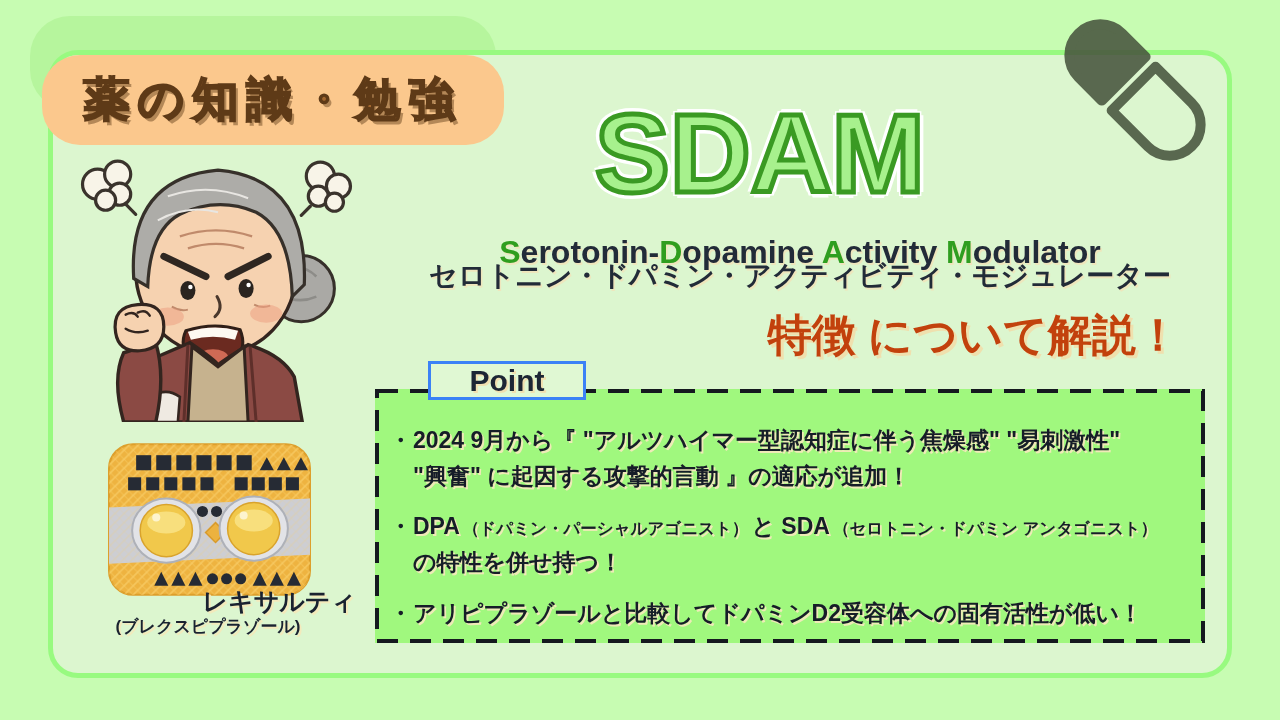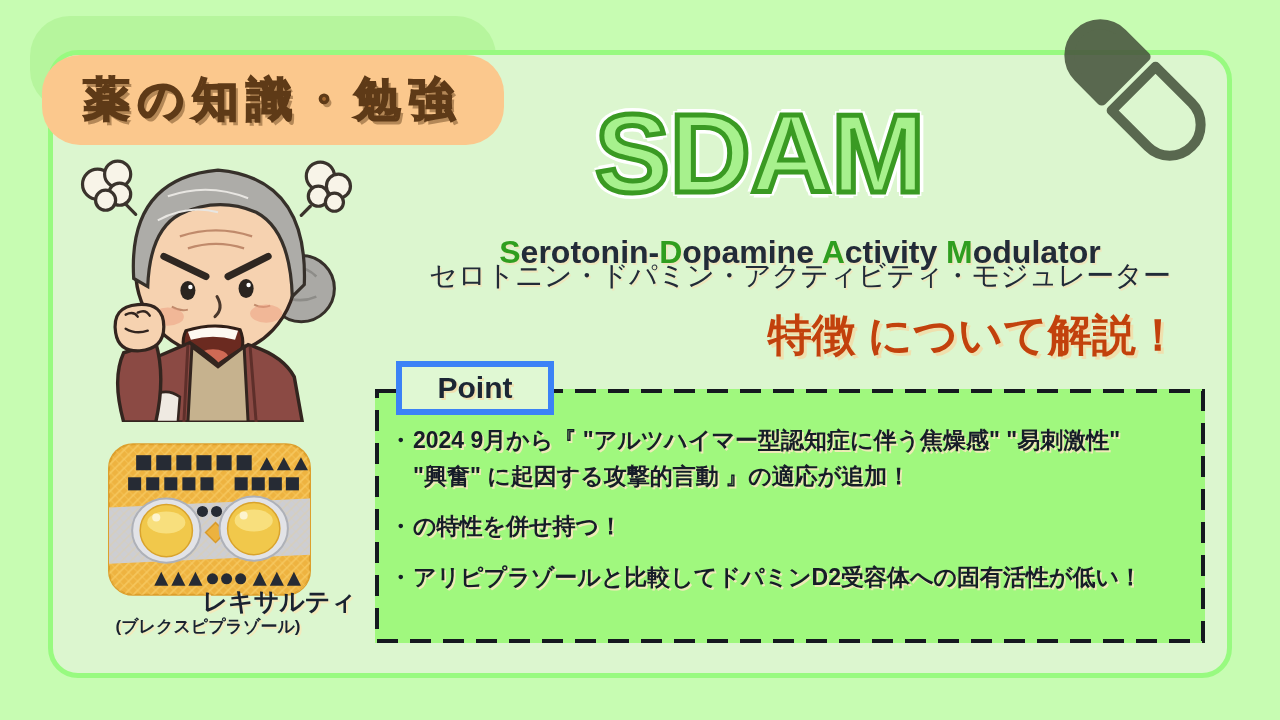--- a/index.html
+++ b/index.html
@@ -42,38 +42,38 @@
     z-index:3;
   }
   .subtitle-en{
     position:absolute;left:420px;top:234px;width:760px;text-align:center;
     font-size:32px;font-weight:700;color:#222b38;z-index:3;white-space:nowrap;
     text-shadow:1.5px 1.5px 0 rgba(240,228,186,.9);
   }
   .subtitle-en .cap{color:#2f9e1f;}
   .subtitle-ja{
     position:absolute;left:400px;top:257px;width:800px;text-align:center;
-    font-size:28px;font-weight:400;color:#222b38;z-index:3;white-space:nowrap;
+    font-size:28px;font-weight:700;color:#222b38;z-index:3;white-space:nowrap;
     text-shadow:1.5px 1.5px 0 rgba(240,228,186,.9);
   }
   .tagline{
     position:absolute;left:730px;top:306px;width:450px;text-align:right;
     font-size:44px;font-weight:800;color:#c2410c;z-index:3;white-space:nowrap;
     text-shadow:3px 3px 0 #efe0ae;
   }
   
   .point-box{
     position:absolute;left:375px;top:389px;width:830px;height:254px;
     background:#a0f87e;box-sizing:border-box;
     padding:34px 16px 10px 14px;z-index:2;
   }
   .point-box-border{position:absolute;left:0;top:0;pointer-events:none;}
   .point-label{
-    position:absolute;left:396px;top:361px;width:158px;height:54px;
-    background:#e0f8d3;border:6px solid #3b82f6;box-sizing:border-box;
+    position:absolute;left:428px;top:361px;width:158px;height:39px;
+    background:#e0f8d3;border:3px solid #3b82f6;box-sizing:border-box;
     display:flex;align-items:center;justify-content:center;z-index:4;
   }
   .point-label span{
     font-size:30px;font-weight:800;color:#1c2634;
     text-shadow:2px 2px 0 #f0e0b0;
   }
   .bullet{display:flex;align-items:flex-start;margin-top:0;}
   .bullet + .bullet{margin-top:15px;}
   .bullet .marker{
     flex:0 0 24px;font-size:23px;font-weight:800;color:#161d28;line-height:1.55;
@@ -273,20 +273,23 @@
       <span class="marker">・</span>
       <div class="b-text">
         <div><span>2024 9月から『 "アルツハイマー型認知症に伴う焦燥感" "易刺激性"</span></div>
         <div><span>"興奮" に起因する攻撃的言動 』の適応が追加！</span></div>
       </div>
     </div>
 
     <div class="bullet">
       <span class="marker">・</span>
       <div class="b-text">
+        <div>
+          <span>DPA</span><span class="seg-small">（ドパミン・パーシャルアゴニスト）</span><span>と SDA</span><span class="seg-small">（セロトニン・ドパミン アンタゴニスト）</span>
+        </div>
         <div><span>の特性を併せ持つ！</span></div>
       </div>
     </div>
 
     <div class="bullet">
       <span class="marker">・</span>
       <div class="b-text">
         <div><span>アリピプラゾールと比較してドパミンD2受容体への固有活性が低い！</span></div>
       </div>
     </div>

